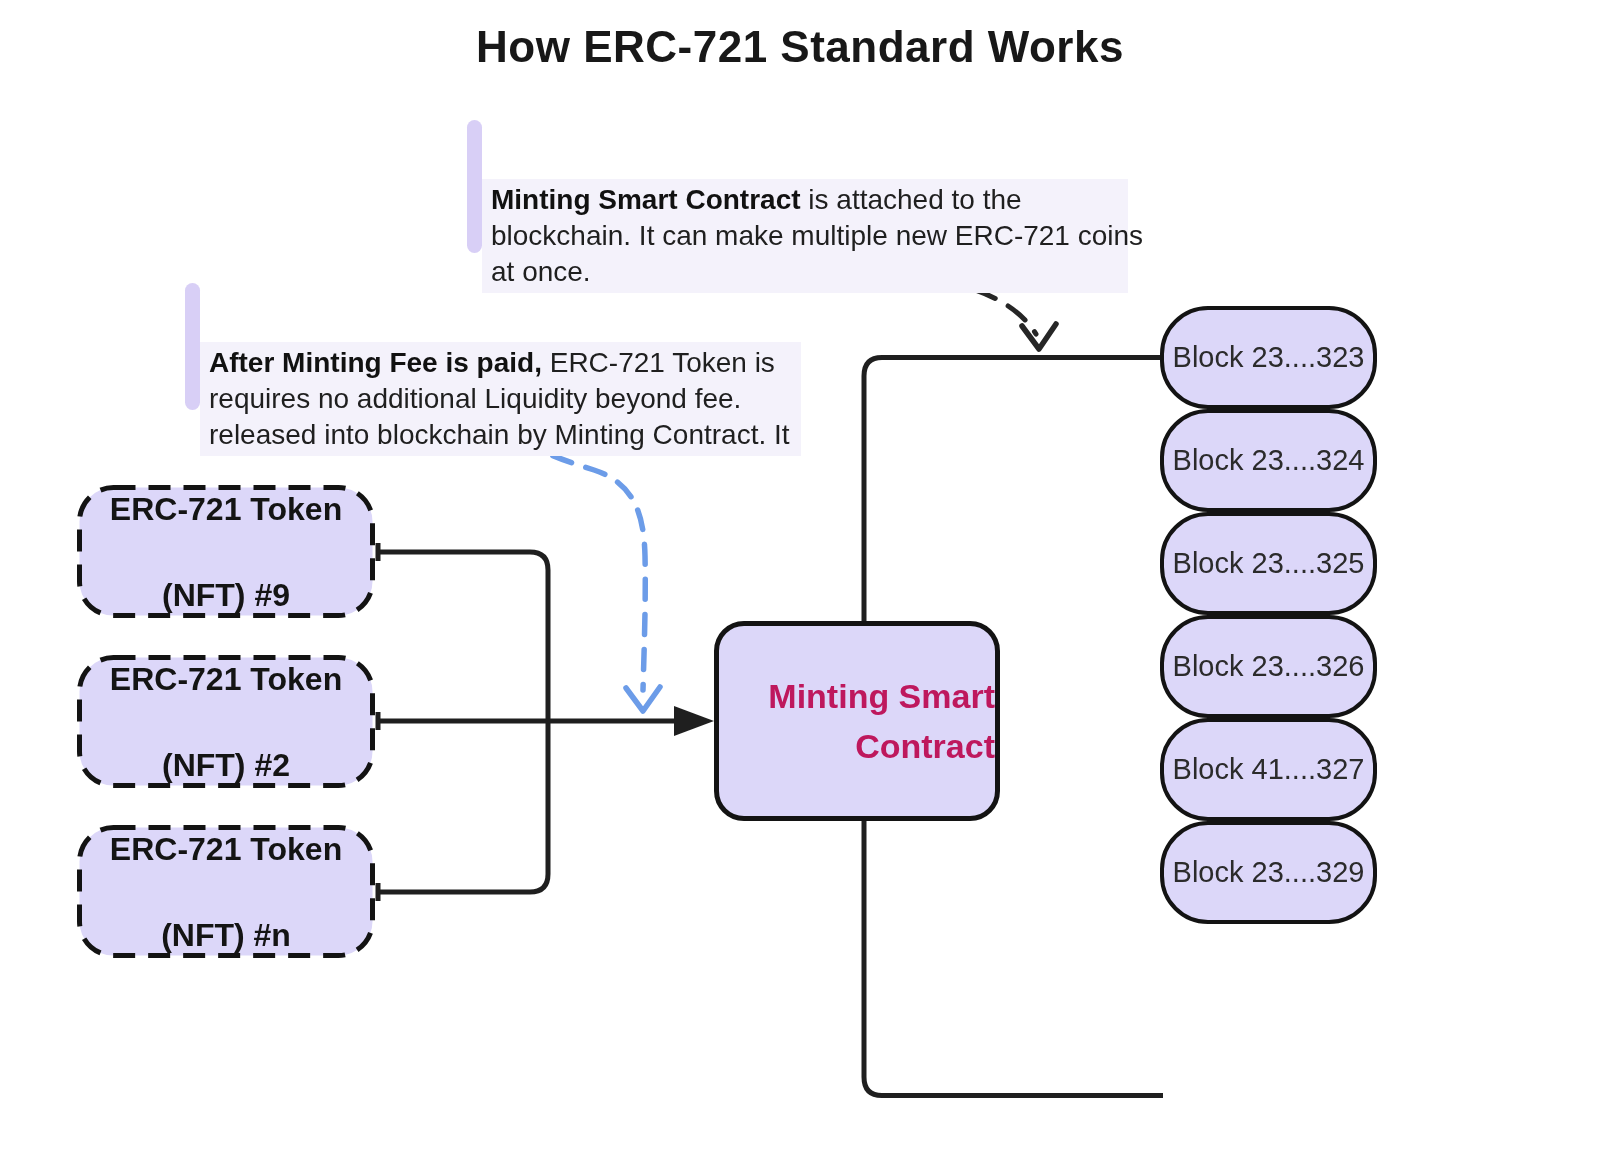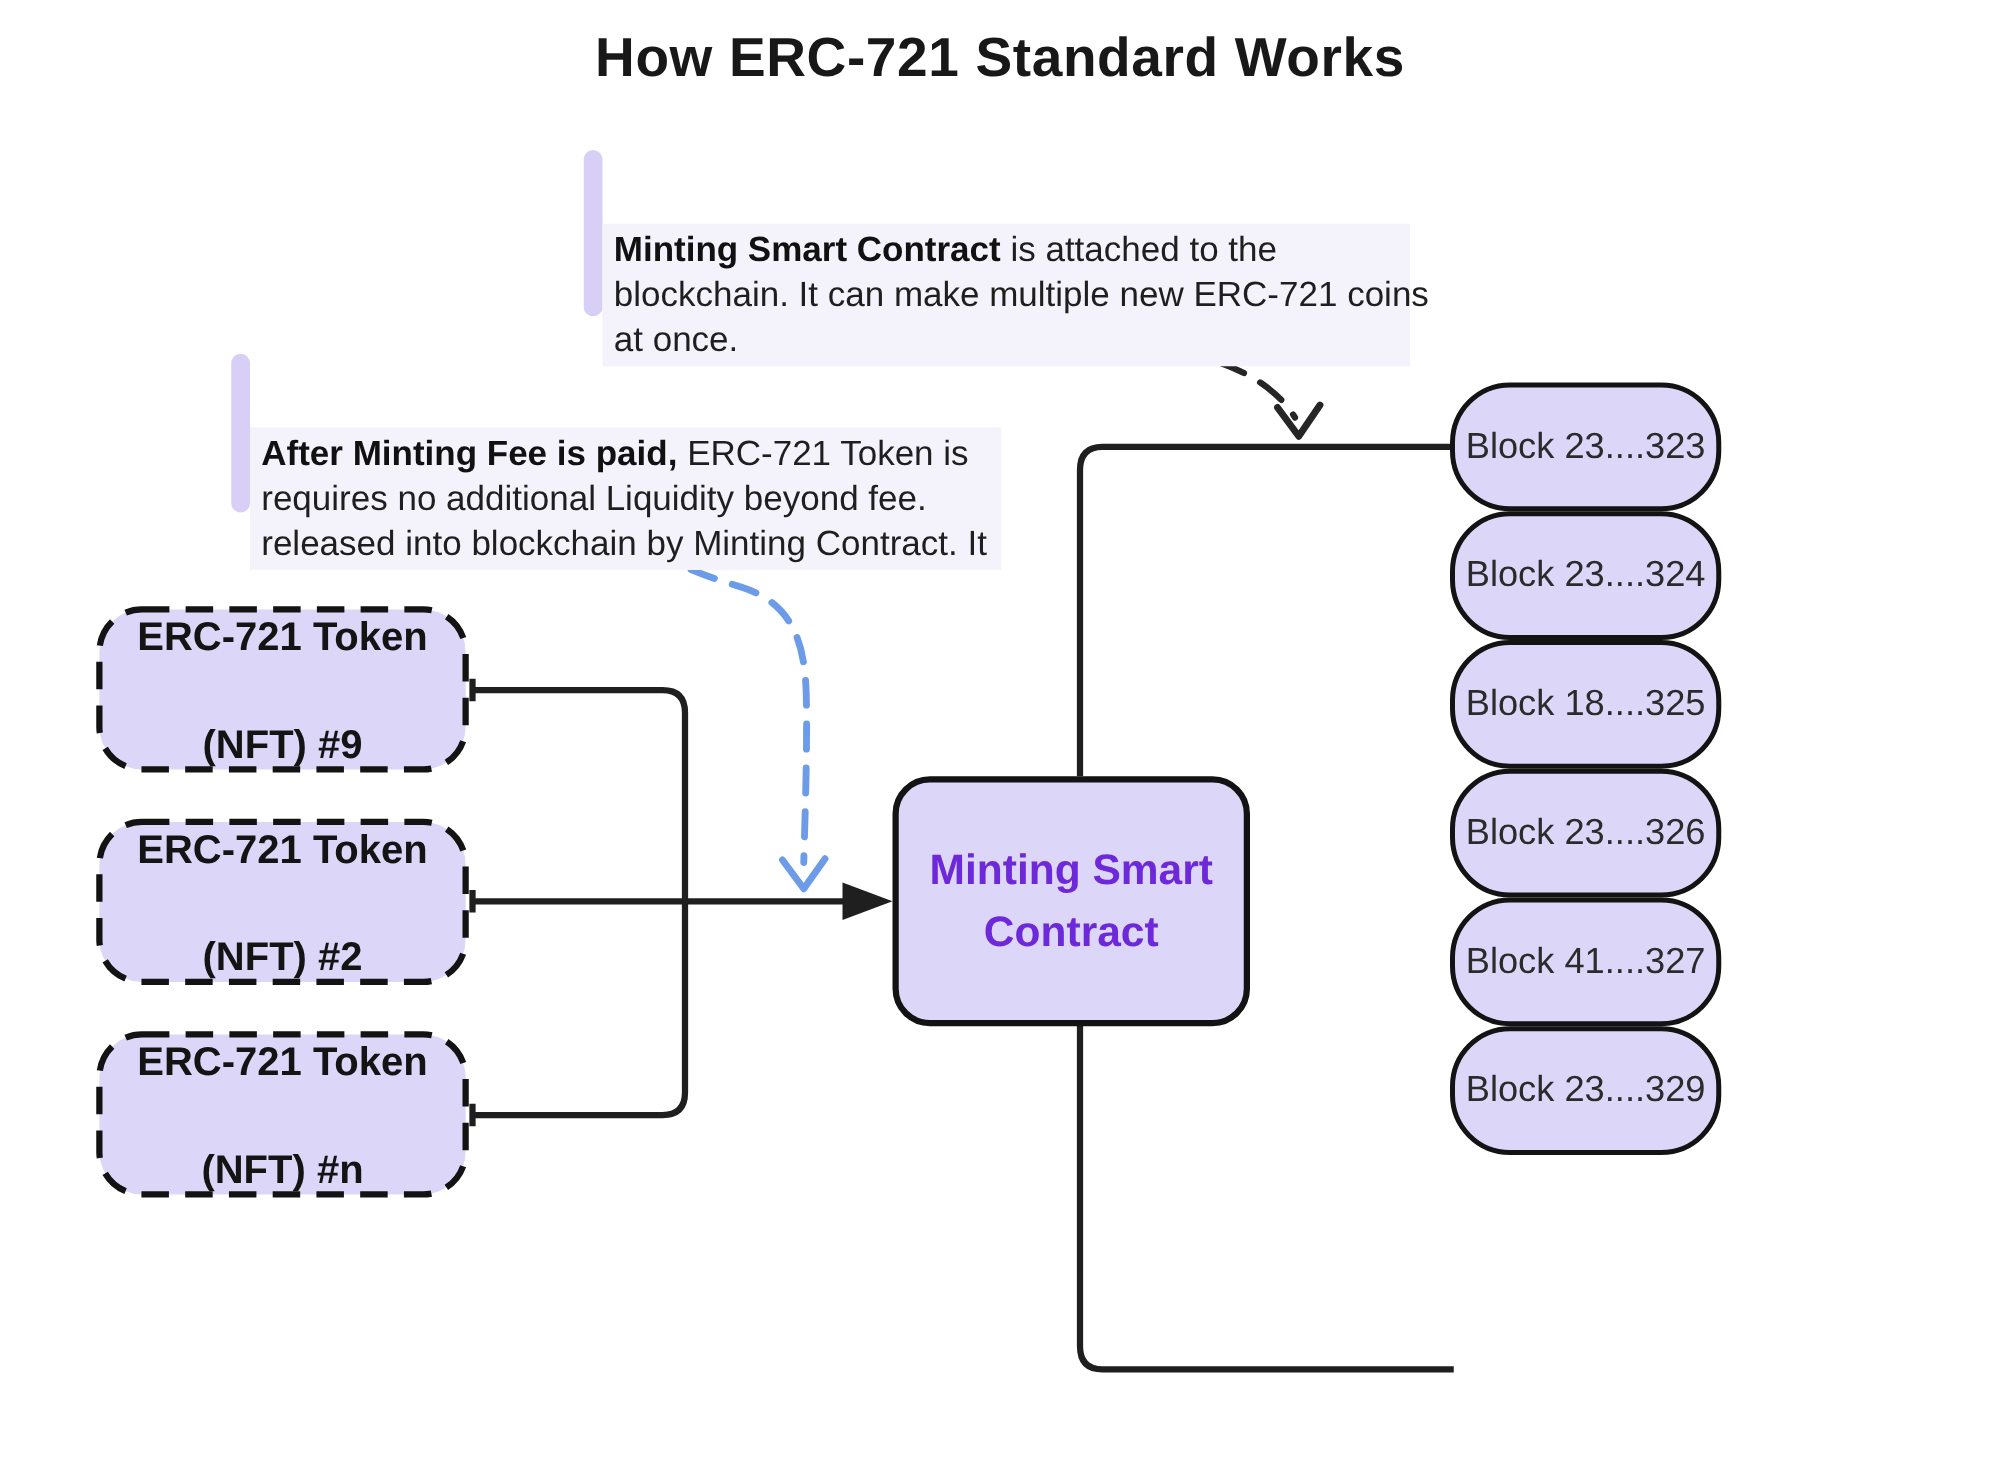--- a/index.html
+++ b/index.html
@@ -61,22 +61,22 @@
     text-align:center;
     gap:40px;
   }
   #token1{top:485px;} #token2{top:655px;} #token3{top:825px;}
   
   .contract{
     position:absolute;left:714px;top:621px;width:286px;height:200px;
     box-sizing:border-box;
     background:var(--lavender);
     border:5px solid #131313;border-radius:30px;
-    display:flex;flex-direction:column;align-items:center;justify-content:center;
-    font-size:34px;font-weight:700;line-height:50px;color:#6d28d9;
+    display:flex;flex-direction:column;align-items:flex-end;justify-content:center;
+    font-size:34px;font-weight:700;line-height:50px;color:#be185d;
     text-align:center;
   }
   
   .blocks{
     position:absolute;left:1160px;top:306px;width:217px;
     display:flex;flex-direction:column;
   }
   .block{
     box-sizing:border-box;height:103px;
     background:var(--lavender);
@@ -151,19 +151,19 @@
   </div>
 
   <div class="contract">
     <div>Minting Smart</div>
     <div>Contract</div>
   </div>
 
   <div class="blocks">
     <div class="block">Block 23....323</div>
     <div class="block">Block 23....324</div>
-    <div class="block">Block 18....325</div>
+    <div class="block">Block 23....325</div>
     <div class="block">Block 23....326</div>
     <div class="block">Block 41....327</div>
     <div class="block">Block 23....329</div>
   </div>
 
 </div>
 
 </body></html>

